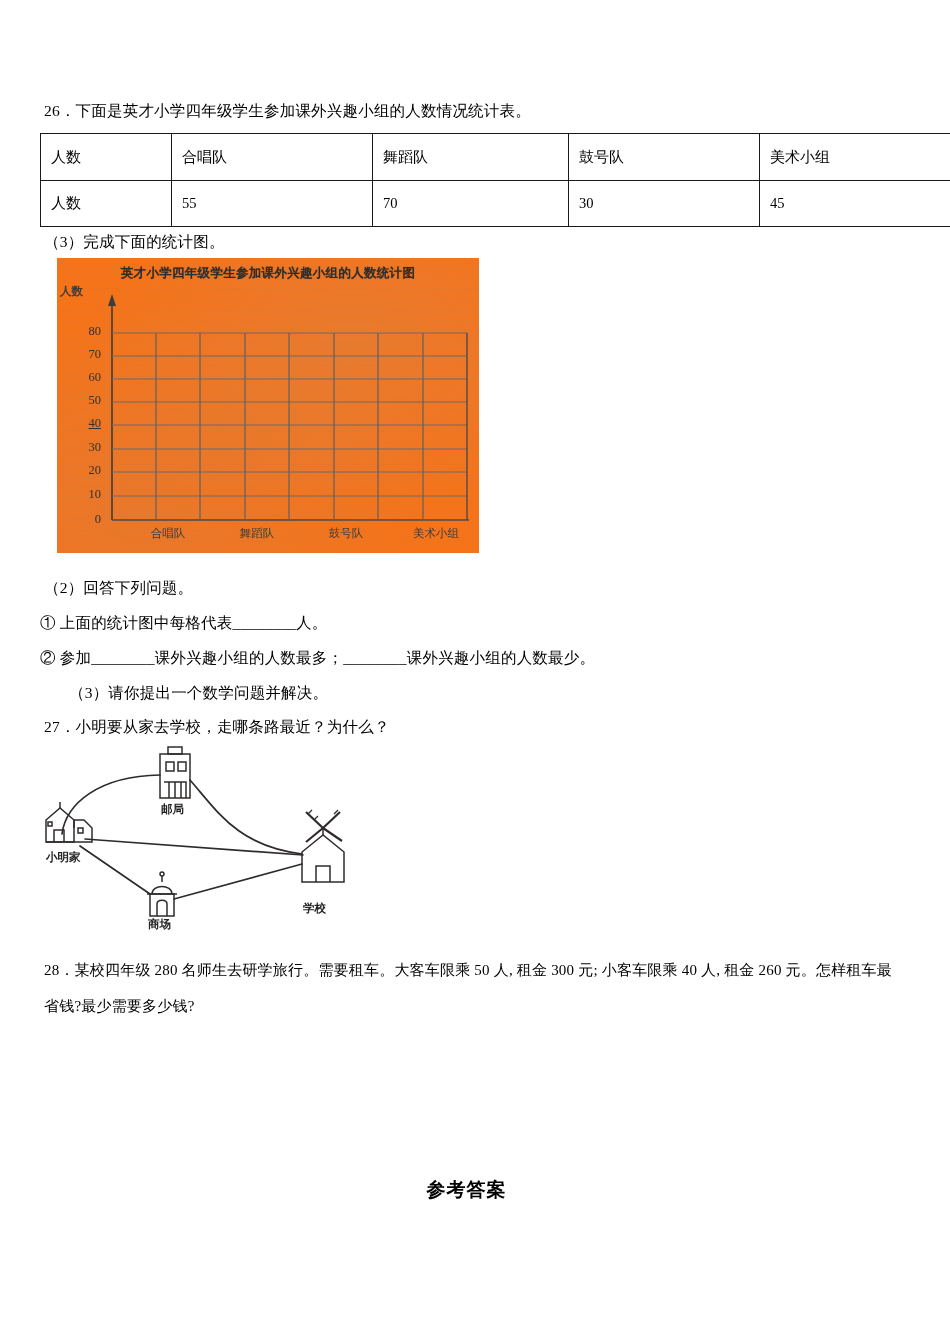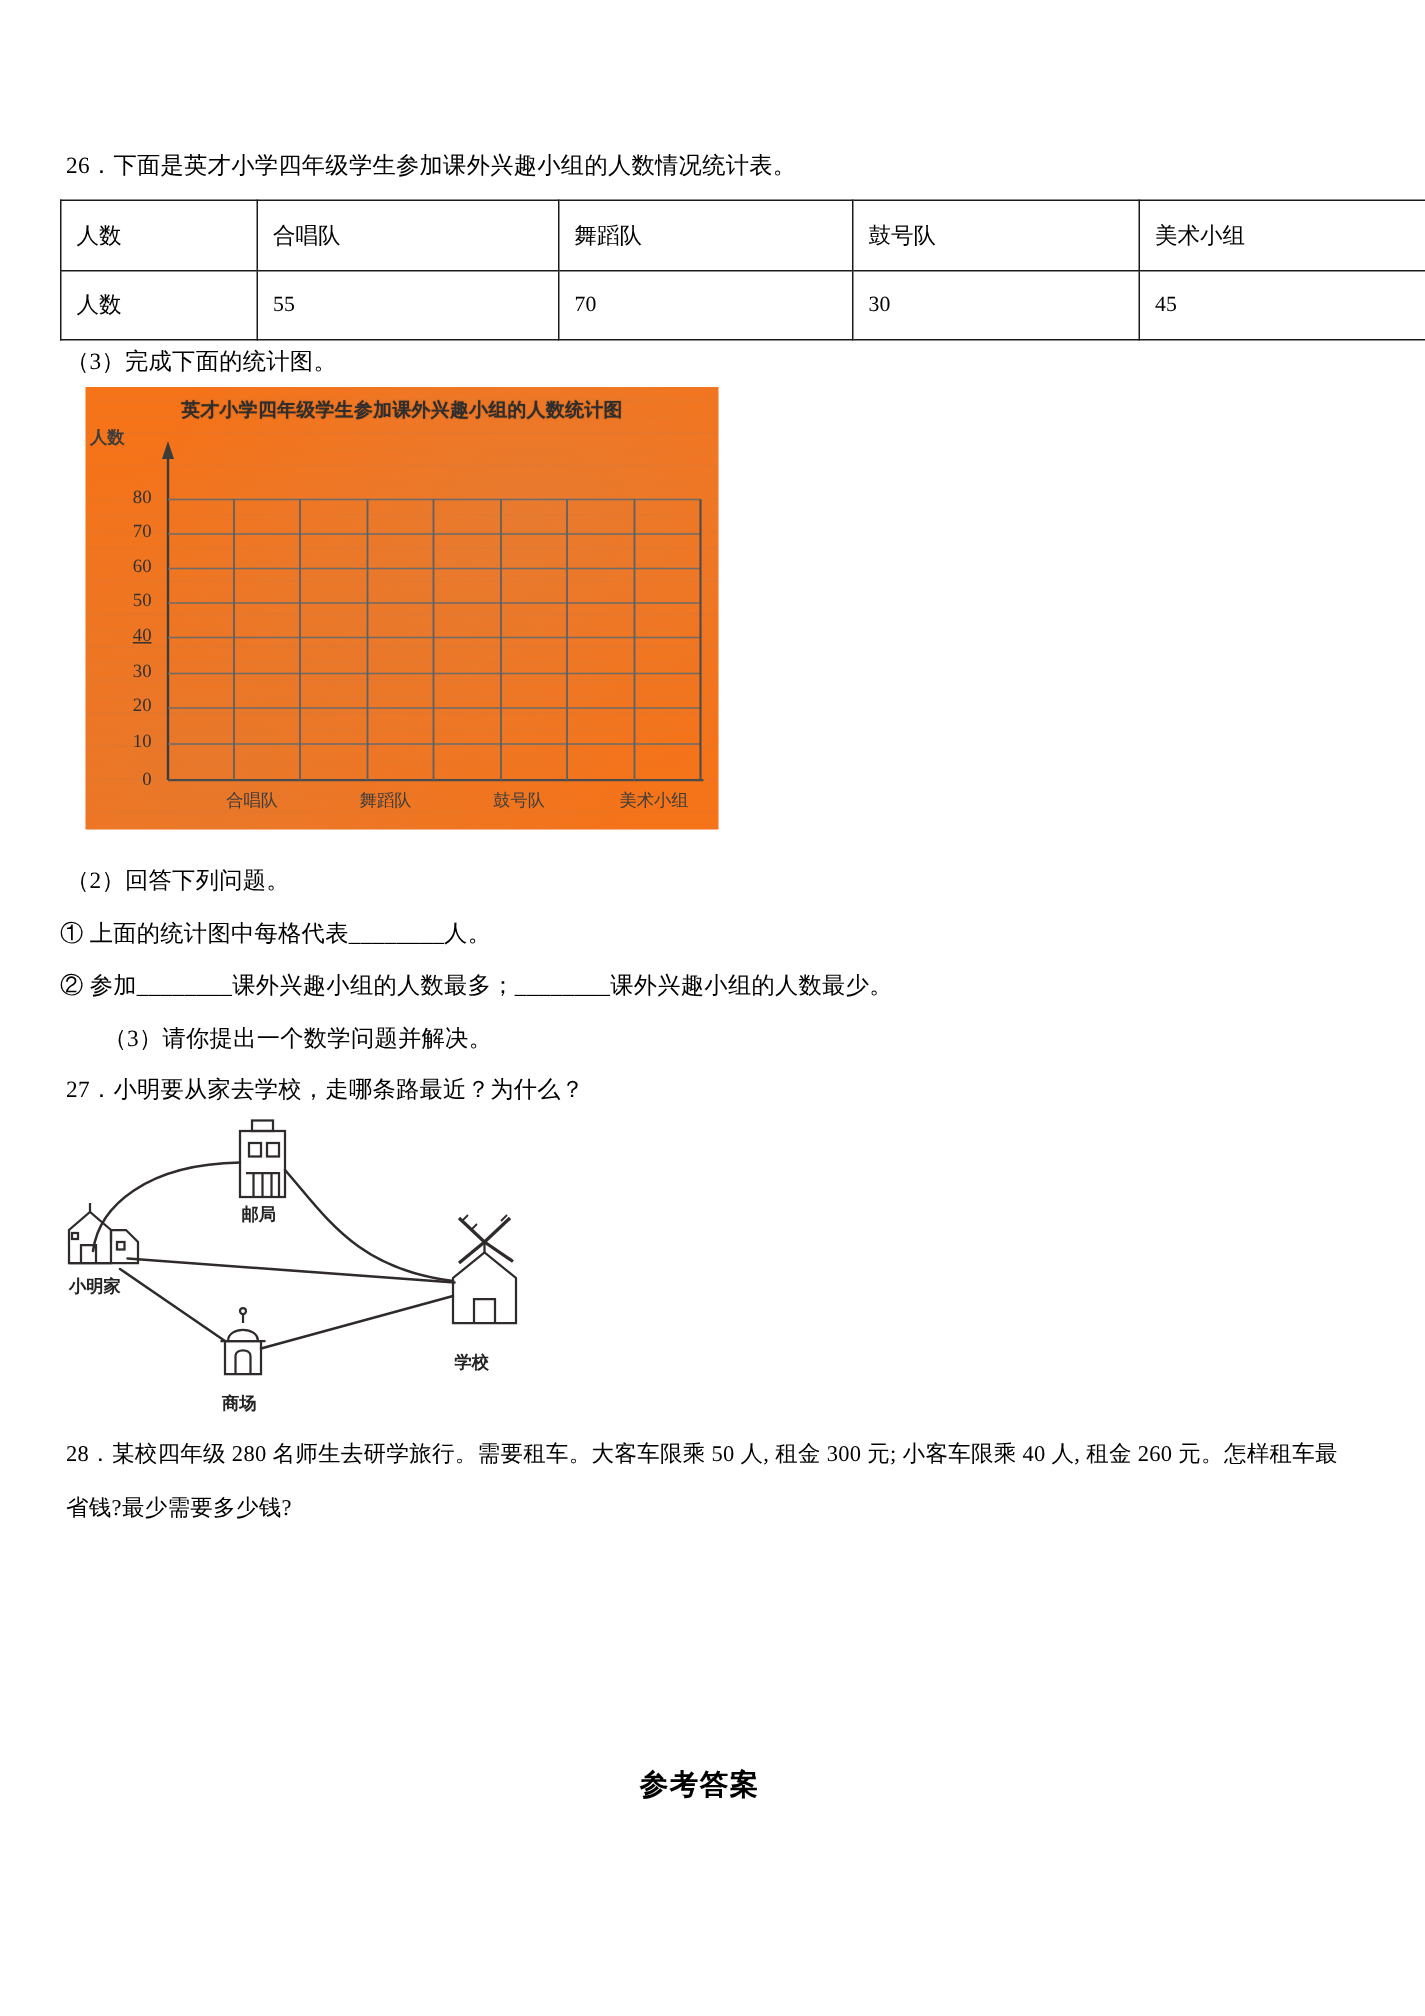--- a/index.html
+++ b/index.html
@@ -294,21 +294,21 @@
         <path d="M112,152 C112,142 132,142 132,152"></path>
         <path d="M122,140 L122,134"></path>
         <circle cx="122" cy="132" r="2"></circle>
         <path d="M117,174 L117,162 C117,157 127,157 127,162 L127,174"></path>
       </g>
     </svg>
 
     <div class="map-label" style="left:6px;  top:108px;">小明家</div>
     <div class="map-label" style="left:121px; top:60px;">邮局</div>
     <div class="map-label" style="left:263px; top:140px;margin-top:19px;">学校</div>
-    <div class="map-label" style="left:108px; top:186px;">商场</div>
+    <div class="map-label" style="left:108px; top:175px;">商场</div>
   </div>
 
   <div class="q-line wrap" style="left:44px; top:952px; width:862px; line-height:36px; font-size:15px;">
     <span>28．</span><span>某校四年级 280 名师生去研学旅行。需要租车。大客车限乘 50 人, 租金 300 元; 小客车限乘 40 人, 租金 260 元。怎样租车最省钱?最少需要多少钱?</span>
   </div>
 
   <div class="answer-heading">参考答案</div>
 
 </div>
 

